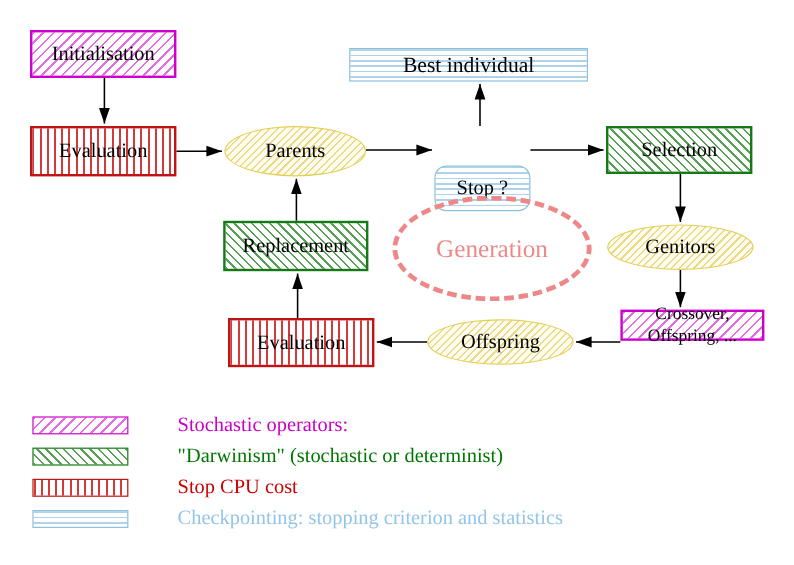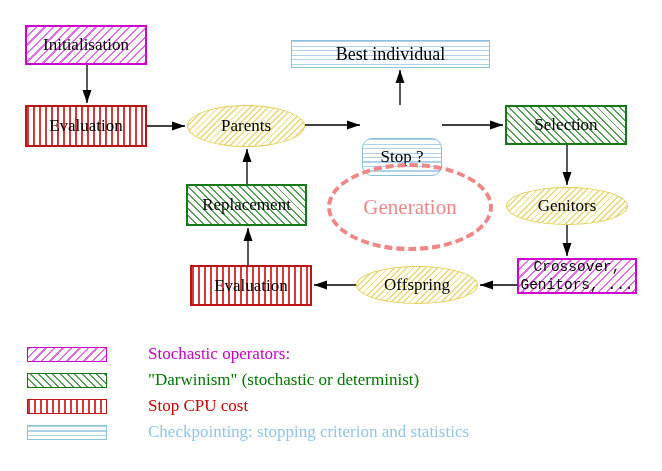--- a/index.html
+++ b/index.html
@@ -86,23 +86,23 @@
   </div>
 
   <div class="node dashed-ellipse generation-label" style="left:327px;top:163px;width:166px;height:88px;">
     <span>Generation</span>
   </div>
 
   <div class="node ellipse-yellow fs19" style="left:506px;top:187px;width:122px;height:38px;">
     <span>Genitors</span>
   </div>
 
-  <div class="node hatch-magenta fs14" style="left:517px;top:258px;width:120px;height:36px;flex-direction:column;font-family:Liberation Mono, monospace;">
+  <div class="node hatch-magenta fs14" style="left:517px;top:258px;width:120px;height:26px;flex-direction:column;">
     <span>Crossover,</span>
-    <span>Genitors, ...</span>
+    <span>Offspring, ...</span>
   </div>
 
   <div class="node ellipse-yellow fs19" style="left:356px;top:266px;width:122px;height:38px;">
     <span>Offspring</span>
   </div>
 
   <div class="node stripes-red fs19" style="left:190px;top:265px;width:122px;height:41px;">
     <span>Evaluation</span>
   </div>
 

